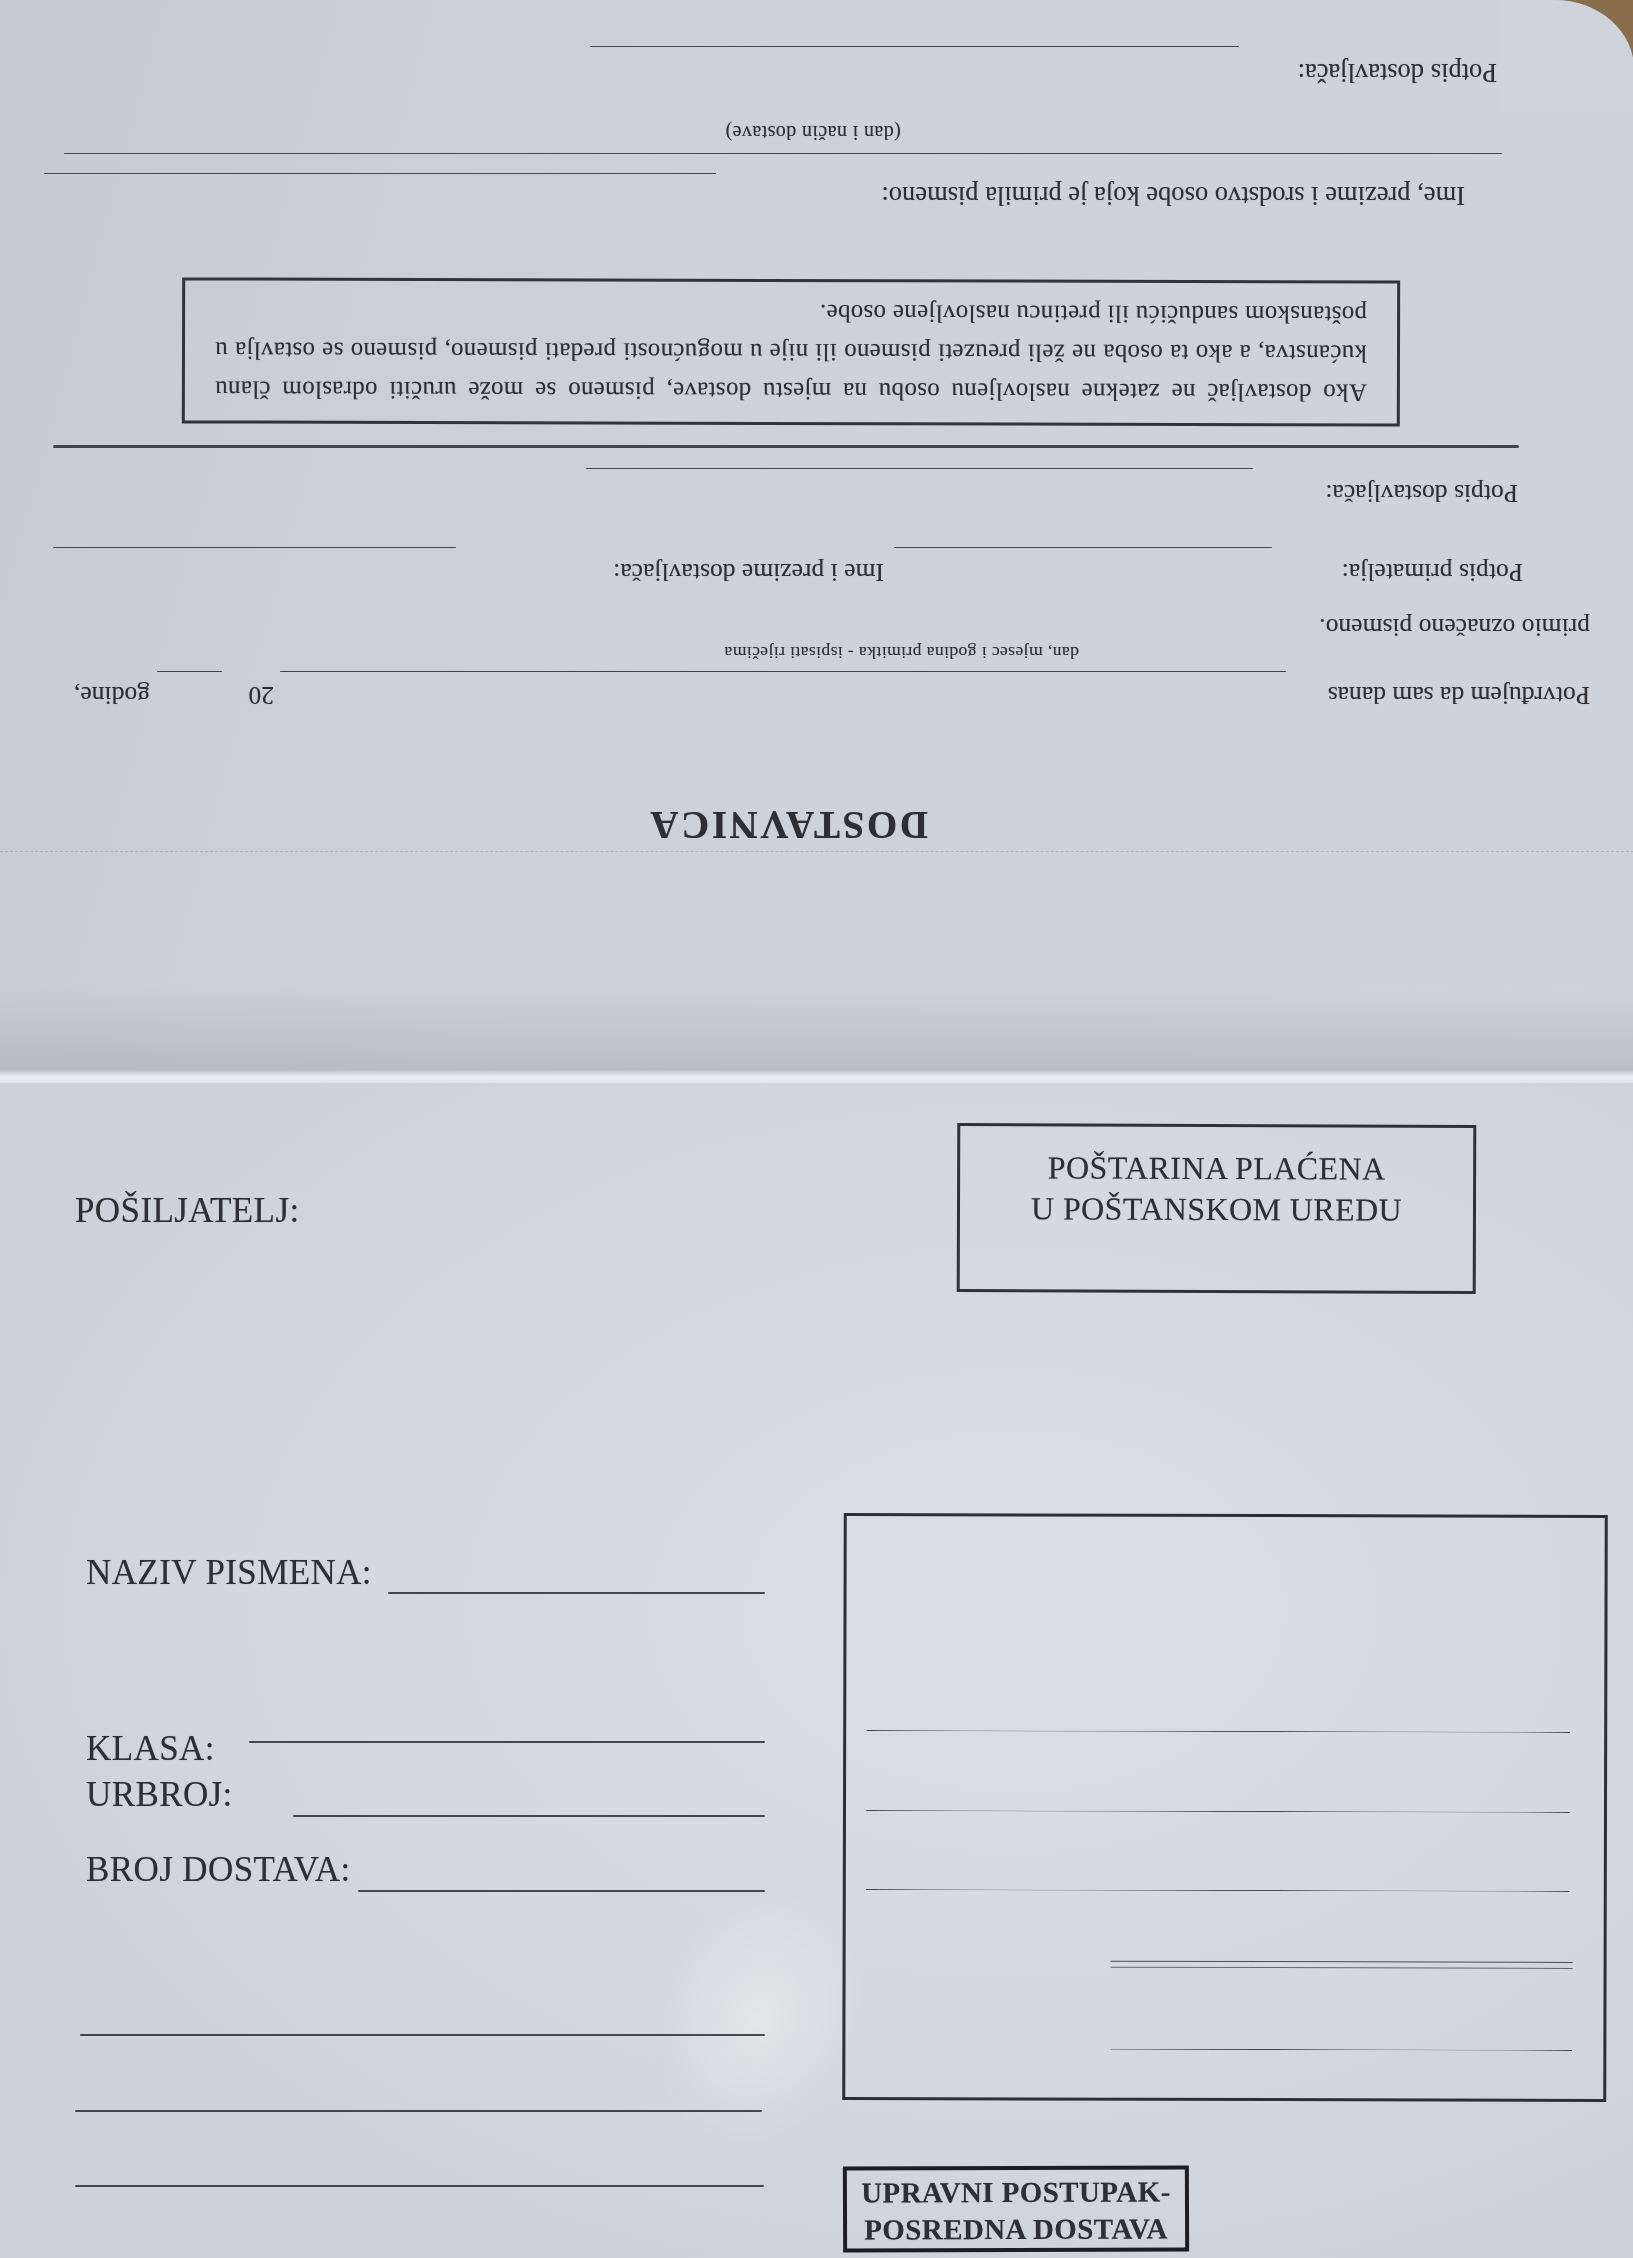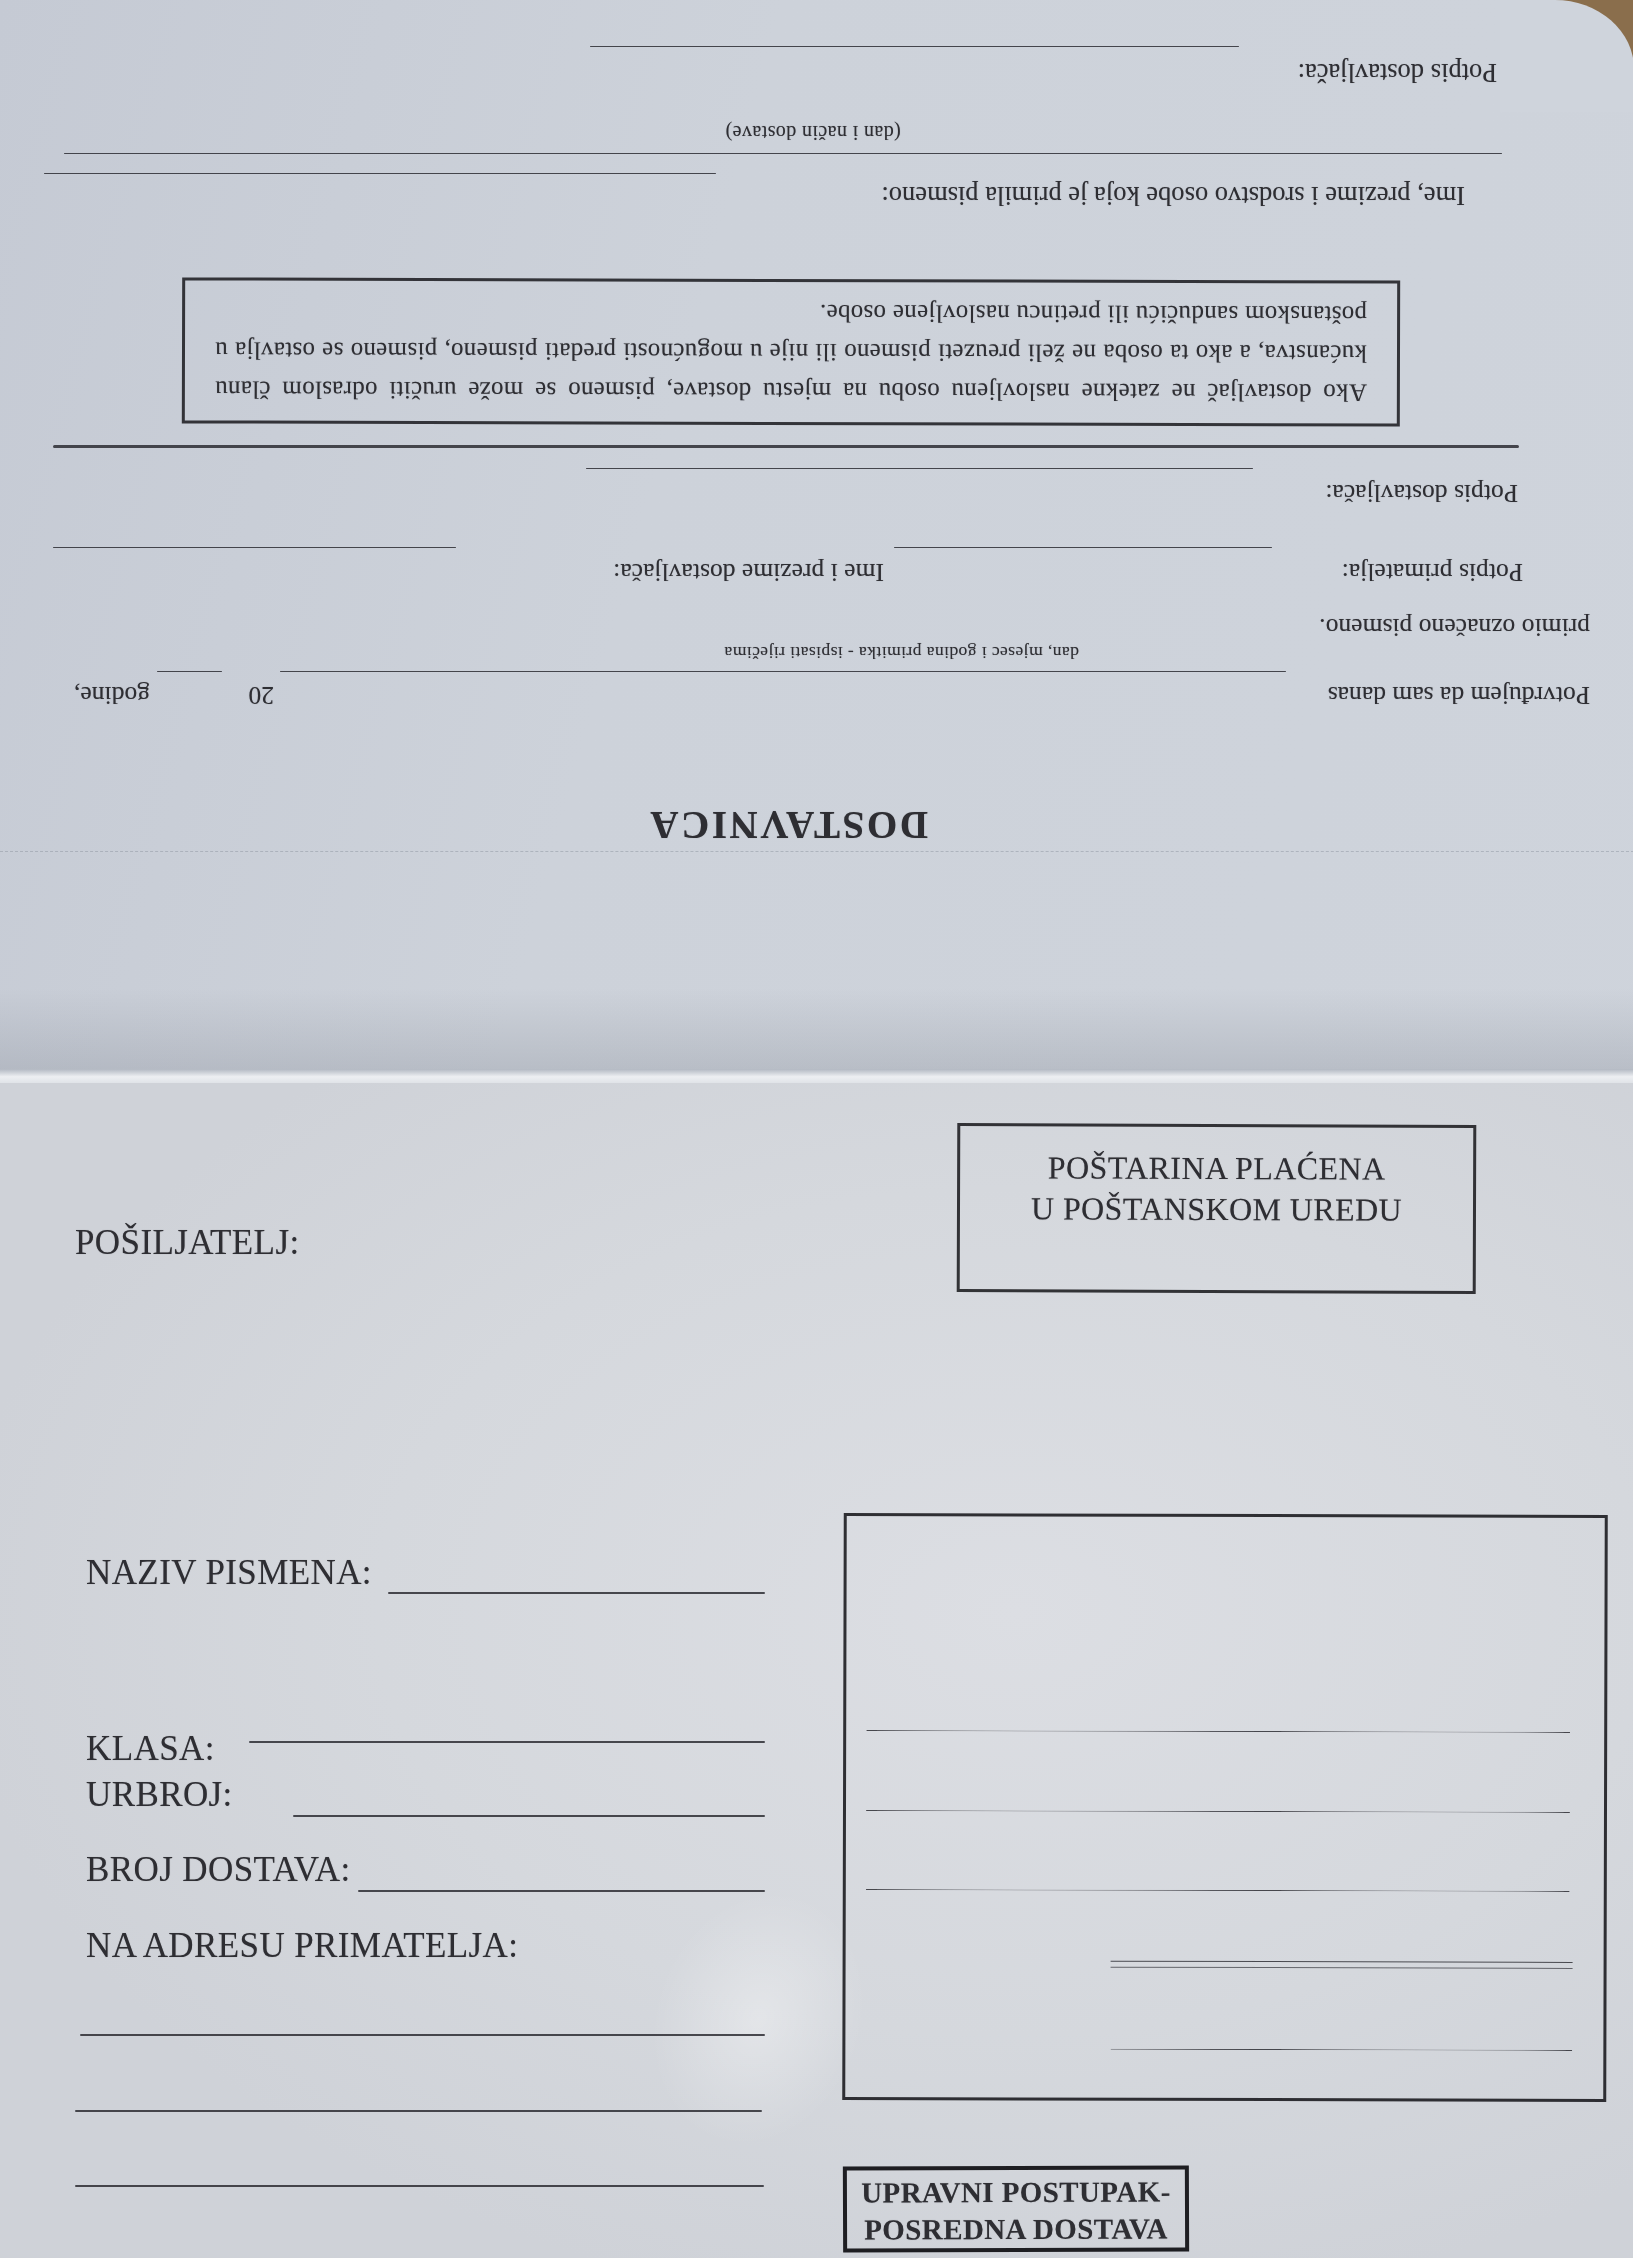--- a/index.html
+++ b/index.html
@@ -107,41 +107,40 @@
     <div class="ln thin" style="left:395px;top:1034px;width:649px;"></div>
   </div>
 
   <div class="fold-shade"></div>
   <div class="tear-edge"></div>
 
   <div class="bottom-area">
 
     <div class="crease"></div>
 
-    <div class="b-label tx" style="left:75px;top:108px;margin-top:32px;">POŠILJATELJ:</div>
+    <div class="b-label tx" style="left:75px;top:108px;">POŠILJATELJ:</div>
 
     <div class="postage-box">
       <div class="tx">POŠTARINA PLAĆENA</div>
       <div class="tx">U POŠTANSKOM UREDU</div>
     </div>
 
     <div class="b-label tx" style="left:86px;top:470px;text-align:center;">NAZIV PISMENA:</div>
     <div class="ln" style="left:388px;top:509px;width:377px;"></div>
 
 
     <div class="b-label tx" style="left:86px;top:646px;">KLASA:</div>
     <div class="ln" style="left:249px;top:658px;width:516px;"></div>
 
     <div class="b-label tx" style="left:86px;top:692px;">URBROJ:</div>
     <div class="ln" style="left:293px;top:732px;width:472px;"></div>
 
     <div class="b-label tx" style="left:86px;top:767px;">BROJ DOSTAVA:</div>
     <div class="ln" style="left:358px;top:807px;width:407px;"></div>
 
-    <div class="b-label tx" style="left:86px;top:843px;">NA ADRESU PRIMATELJA:</div>
 
     <div class="ln" style="left:80px;top:951px;width:685px;"></div>
     <div class="ln" style="left:75px;top:1027px;width:687px;"></div>
     <div class="ln" style="left:75px;top:1102px;width:689px;"></div>
 
     <div class="adresa-box">
       <div class="ln thin" style="left:20px;top:214px;width:704px;"></div>
       <div class="ln thin" style="left:20px;top:294px;width:704px;"></div>
       <div class="ln thin" style="left:20px;top:373px;width:704px;"></div>
       <div class="dbl-line" style="left:265px;top:444px;width:462px;"></div>

